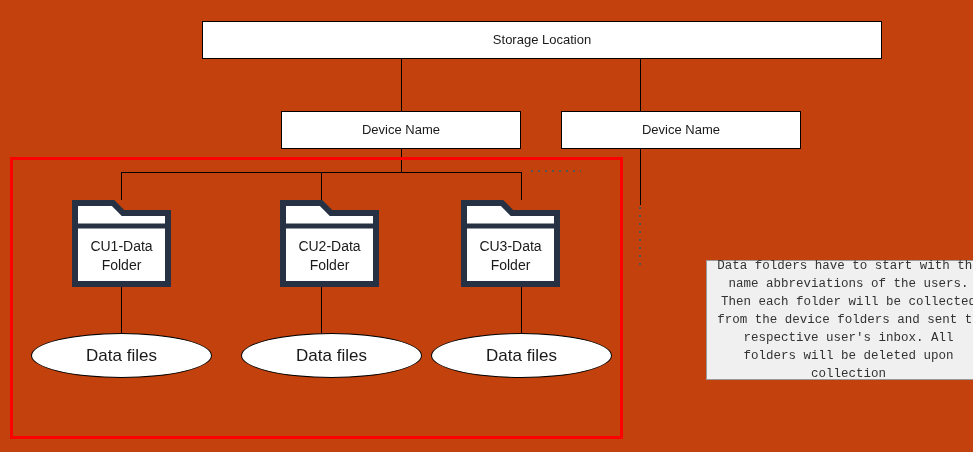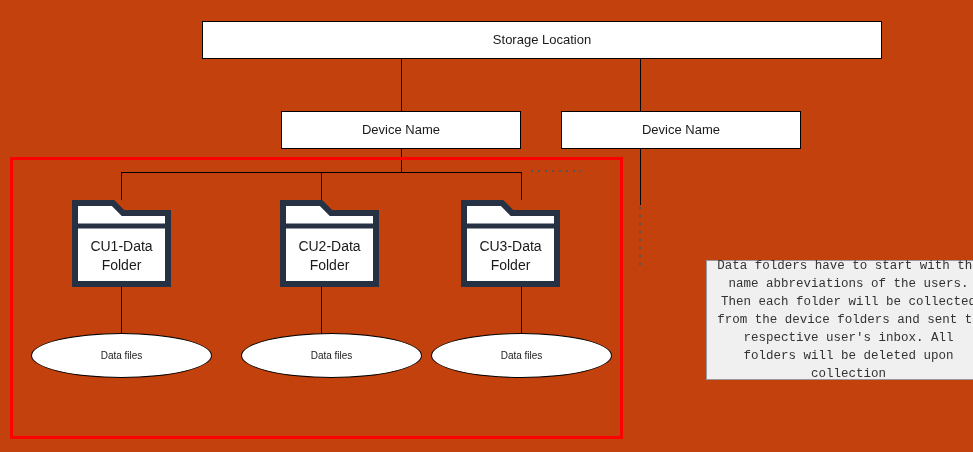--- a/index.html
+++ b/index.html
@@ -77,21 +77,21 @@
   }
   .ellipse {
     position: absolute;
     box-sizing: border-box;
     border: 1px solid #000000;
     border-radius: 50%;
     background: #ffffff;
     display: flex;
     align-items: center;
     justify-content: center;
-    font-size: 10px;
+    font-size: 17px;
     color: #1a1a1a;
   }
   .redbox {
     position: absolute;
     box-sizing: border-box;
     border: 3px solid #ff0000;
     background: transparent;
     pointer-events: none;
   }
   .note {

